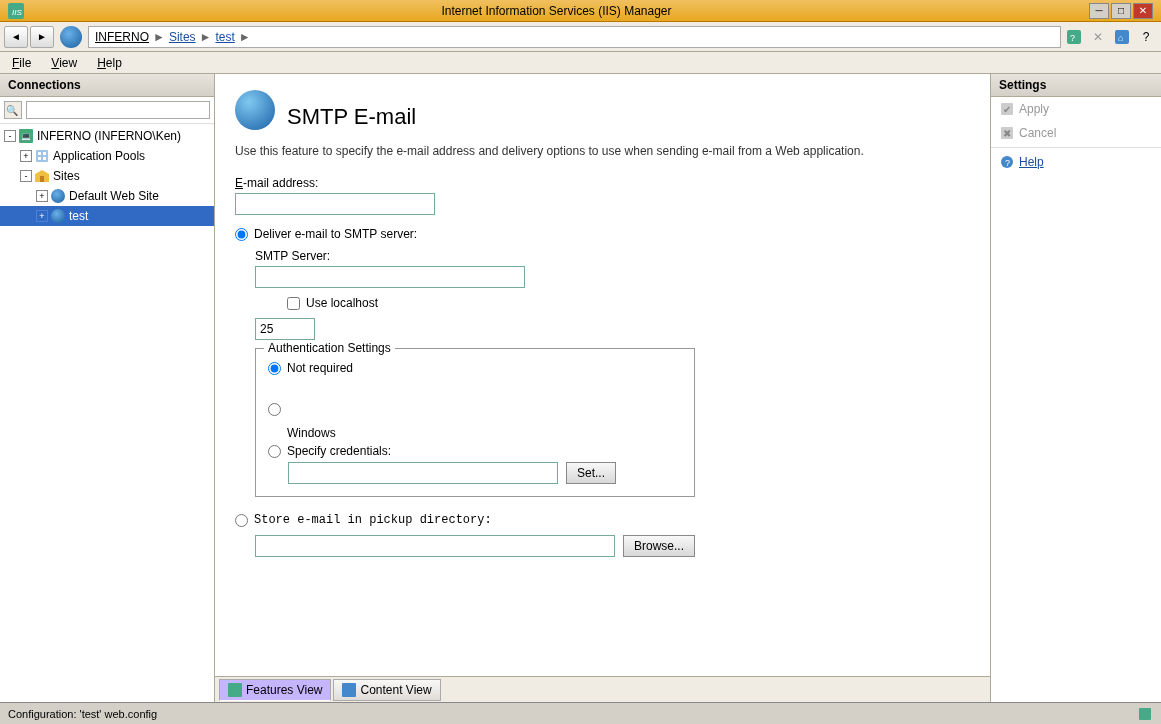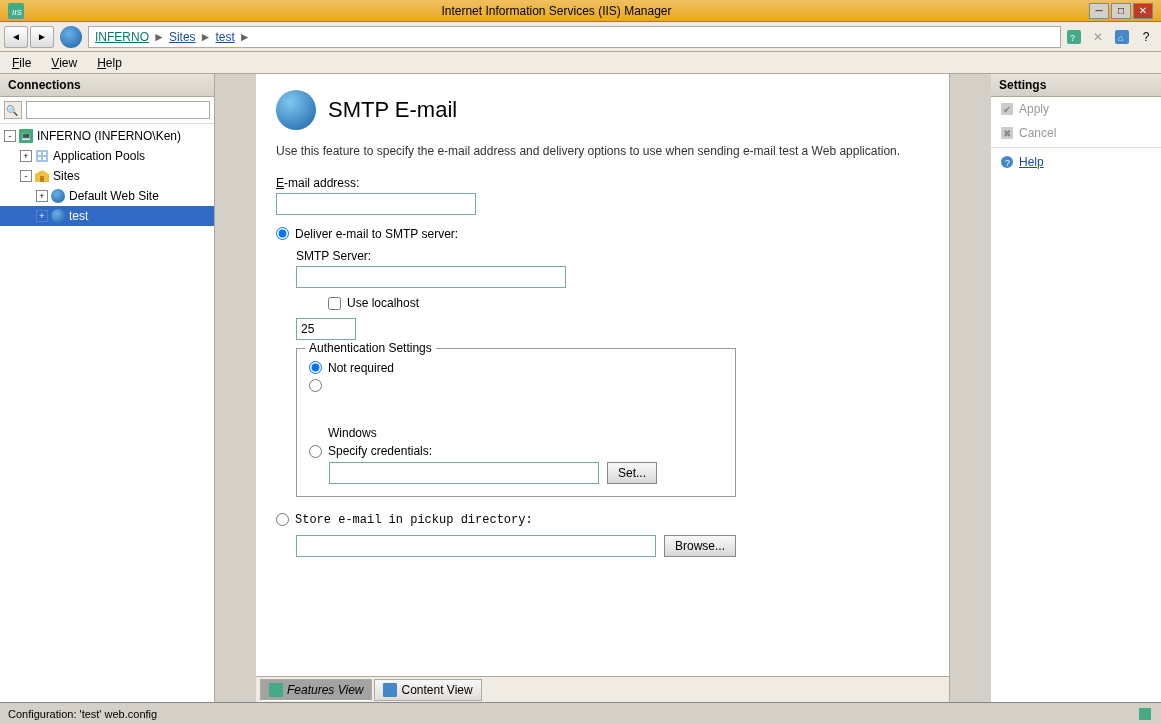--- a/index.html
+++ b/index.html
@@ -46,21 +46,21 @@
       display: flex;
       align-items: center;
       padding: 0 8px;
       border-bottom: 1px solid #b0a898;
       gap: 12px;
     }
     .menu-item { font-size: 12px; cursor: pointer; padding: 2px 4px; }
     .menu-underline { text-decoration: underline; }
 
     
-    .main-container { display: flex; height: calc(724px - 22px - 30px - 22px - 22px); gap: 41px; }
+    .main-container { display: flex; height: calc(724px - 22px - 30px - 22px - 22px); }
 
     
     .connections-panel {
       width: 215px;
       background: white;
       border-right: 1px solid #b0a898;
       display: flex;
       flex-direction: column;
     }
     .connections-header {
@@ -96,31 +96,31 @@
       flex-direction: column;
       border-right: 1px solid #b0a898;
     }
     .content-inner {
       flex: 1;
       padding: 16px 20px;
       overflow-y: auto;
     }
     .page-header {
       display: flex;
-      align-items: center;
+      align-items: flex-end;
       margin-bottom: 12px;
       gap: 12px;
     }
     .page-globe { width: 40px; height: 40px; background: radial-gradient(circle at 35% 30%, #80c8f0, #1a60a8); border-radius: 50%; }
     .page-title { font-size: 22px; font-weight: normal; color: #000; }
     .page-description { font-size: 12px; color: #333; margin-bottom: 16px; line-height: 1.5; }
     .field-label { font-size: 12px; margin-bottom: 3px; }
     .field-label .ul { text-decoration: underline; }
     .text-input { height: 22px; border: 1px solid #7a9; background: white; padding: 0 4px; font-size: 12px; }
-    .radio-row { display: flex; align-items: flex-start; gap: 6px; margin: 4px 0; font-size: 12px; cursor: pointer; }
+    .radio-row { display: flex; align-items: center; gap: 6px; margin: 4px 0; font-size: 12px; cursor: pointer; }
     .checkbox-row { display: flex; align-items: center; gap: 6px; margin: 4px 0; font-size: 12px; cursor: pointer; }
 
     .groupbox {
       border: 1px solid #999;
       padding: 8px 12px 12px 12px;
       margin-top: 8px;
       position: relative;
     }
     .groupbox-legend {
       position: absolute;
@@ -156,21 +156,21 @@
       height: 22px;
       border: 1px solid #aaa;
       background: linear-gradient(to bottom, #f8f8f8, #e0dcd8);
       padding: 0 8px;
       font-size: 12px;
       cursor: pointer;
       display: inline-flex;
       align-items: center;
       gap: 4px;
     }
-    .tab-btn.active { background: #a3a3a3; border-bottom: 1px solid white; font-style: italic; }
+    .tab-btn.active { background: #c4b5fd; border-bottom: 1px solid white; }
     .tab-icon { width: 14px; height: 14px; background: #4a8; border-radius: 1px; display: inline-block; }
     .tab-icon2 { width: 14px; height: 14px; background: #4488cc; border-radius: 1px; display: inline-block; }
 
     
     .actions-panel {
       width: 170px;
       background: white;
       display: flex;
       flex-direction: column;
     }
@@ -224,21 +224,21 @@
     <div class="title-btn">□</div>
     <div class="title-btn close">✕</div>
   </div>
 </div>
 
 <div class="nav-bar">
   <div class="nav-btn">◄</div>
   <div class="nav-btn">►</div>
   <div class="nav-globe"></div>
   <div class="breadcrumb-bar">
-    <span style="cursor:pointer;color:#0f766e;text-decoration:underline;">INFERNO</span>
+    <span style="cursor:pointer;color:#000000;text-decoration:underline;">INFERNO</span>
     <span class="breadcrumb-sep">►</span>
     <span style="cursor:pointer;color:#1a4fa0;text-decoration:underline;">Sites</span>
     <span class="breadcrumb-sep">►</span>
     <span style="cursor:pointer;color:#1a4fa0;text-decoration:underline;">test</span>
     <span class="breadcrumb-sep">►</span>
   </div>
   <div class="nav-right">
     <div class="nav-icon-btn">
       <svg width="18" height="18" viewBox="0 0 18 18">
           <rect x="2" y="2" width="14" height="14" fill="#4a8" rx="2"></rect>
@@ -324,21 +324,21 @@
   </div>
 
   <div class="content-area">
     <div class="content-inner">
 
       <div class="page-header">
         <div class="page-globe"></div>
         <span class="page-title">SMTP E-mail</span>
       </div>
 
-      <p class="page-description">Use this feature to specify the e-mail address and delivery options to use when sending e-mail test a Web application.</p>
+      <p class="page-description">Use this feature to specify the e-mail address and delivery options to use when sending e-mail from a Web application.</p>
 
       <div style="margin-bottom:12px;">
         <div class="field-label">
           <span class="ul">E</span>-mail address:
         </div>
         <input type="text" class="text-input" style="width: 200px;" value="">
       </div>
 
       <div class="radio-row" style="margin-bottom:8px;">
         <input type="radio" name="delivery" id="deliverSmtp" checked="" style="">

